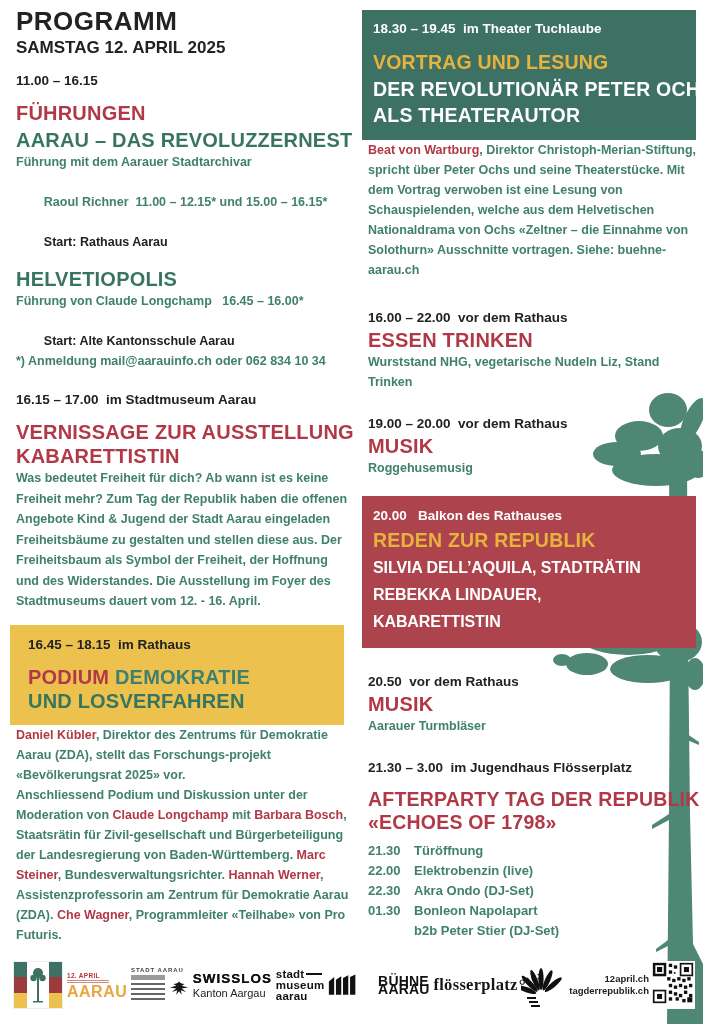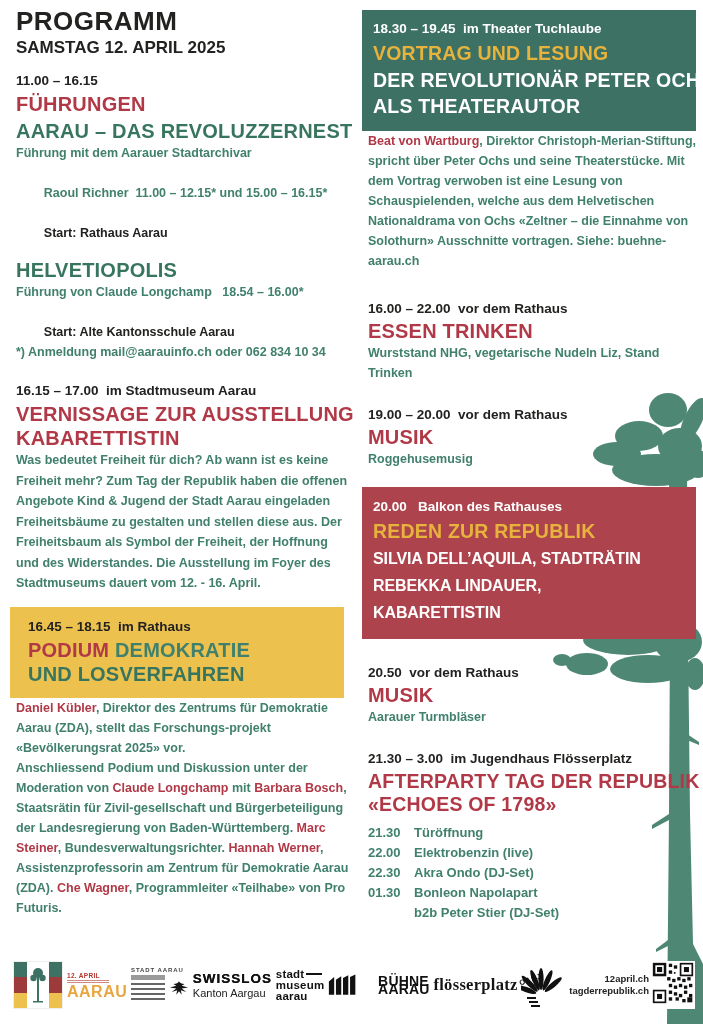--- a/index.html
+++ b/index.html
@@ -16,21 +16,21 @@
   .h{font-size:20px;line-height:24px;letter-spacing:.2px;white-space:pre;}
   .h.red{color:var(--red);}
   .h.green{color:var(--green_head);}
   p.body{margin:0;font-size:12.5px;line-height:20px;color:var(--green);white-space:pre-wrap;}
   .black-line{color:var(--black);white-space:pre;}
   .oneline{white-space:pre;}
 
   .seg-red{color:var(--red);}
   .seg-green{color:var(--green);}
 
-  .mt1{margin-top:1px;}.mt3{margin-top:3px;}.mt12{margin-top:12px;}
+  .mt1{margin-top:10px;}.mt3{margin-top:3px;}.mt12{margin-top:12px;}
   .mt13{margin-top:13px;}.mt15{margin-top:15px;}.mt19{margin-top:19px;}
   .mt22{margin-top:22px;}.mt24{margin-top:24px;}.mt28{margin-top:28px;}
 
   .box{box-sizing:border-box;margin-left:-6px;width:334px;}
   .yellow-box{background:var(--yellow_box);margin-top:13px;padding:10px 8px 12px 18px;}
   .green-box{background:var(--green_box);padding:9px 6px 12px 11px;}
   .red-box{background:var(--red_box);margin-top:18px;padding:9px 6px 13px 11px;}
   .box .time.white{color:#fff;}
   .bh{font-size:19.5px;line-height:26px;letter-spacing:.2px;color:#fff;white-space:pre;}
   .bh.gold{color:var(--gold);line-height:27px;}
@@ -111,21 +111,21 @@
       <div class="time mt12">11.00 – 16.15</div>
       <div class="h red mt1">FÜHRUNGEN</div>
       <div class="h green mt3">AARAU – DAS REVOLUZZERNEST</div>
       <p class="body mt3"><span class="oneline">Führung mit dem Aarauer Stadtarchivar</span><br>
         <span class="oneline">Raoul Richner  11.00 – 12.15* und 15.00 – 16.15*</span><br>
         <span class="black-line">Start: Rathaus Aarau</span></p>
     </section>
 
     <section>
       <div class="h green mt15">HELVETIOPOLIS</div>
-      <p class="body mt3"><span class="oneline">Führung von Claude Longchamp   18.54 – 16.00*</span><br>
+      <p class="body mt3"><span class="oneline">Führung von Claude Longchamp   16.45 – 16.00*</span><br>
         <span class="black-line">Start: Alte Kantonsschule Aarau</span></p>
     </section>
 
     <p class="body mt12 oneline">*) Anmeldung mail@aarauinfo.ch oder 062 834 10 34</p>
 
     <section>
       <div class="time mt19">16.15 – 17.00  im Stadtmuseum Aarau</div>
       <div class="h red mt1">VERNISSAGE ZUR AUSSTELLUNG</div>
       <div class="h red">KABARETTISTIN</div>
       <p class="body mt3" style="line-height:20.5px">Was bedeutet Freiheit für dich? Ab wann ist es keine Freiheit mehr? Zum Tag der Republik haben die offenen Angebote Kind &amp; Jugend der Stadt Aarau eingeladen Freiheitsbäume zu gestalten und stellen diese aus. Der Freiheitsbaum als Symbol der Freiheit, der Hoffnung und des Widerstandes. Die Ausstellung im Foyer des Stadtmuseums dauert vom 12. - 16. April.</p>

